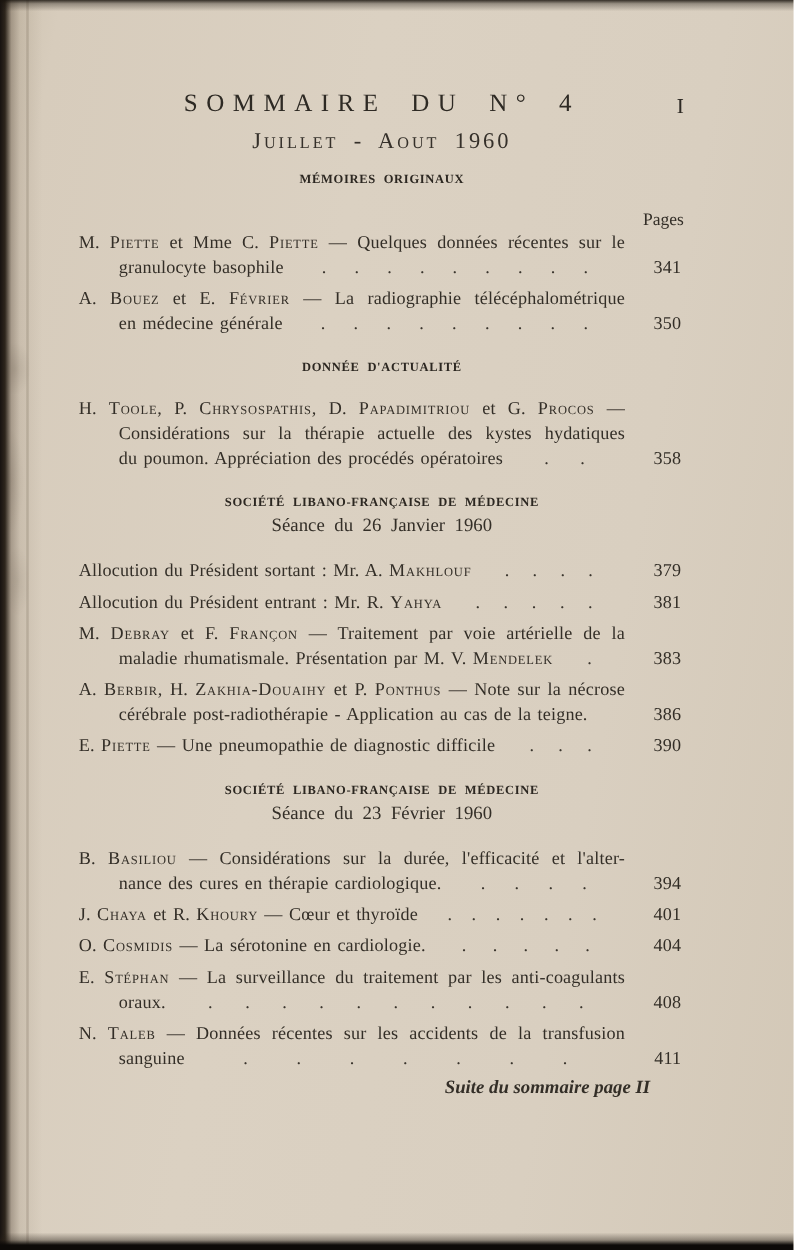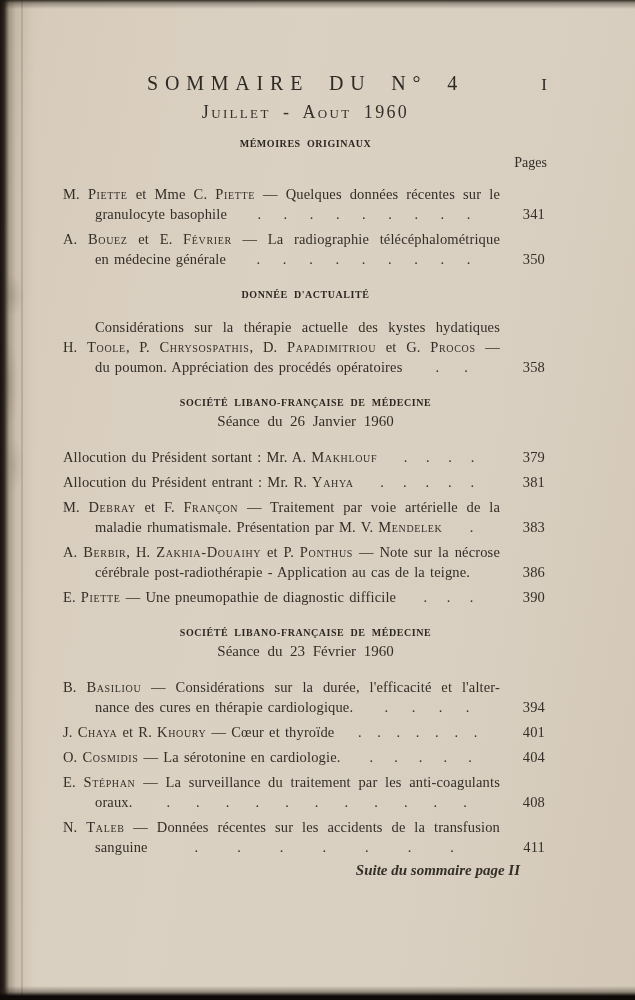--- a/index.html
+++ b/index.html
@@ -29,21 +29,21 @@
 
   
   .content{position:absolute;left:63px;top:72px;width:485px;z-index:4;}
 
   .title-row{position:relative;text-align:center;}
   .page-title{font-size:20px;letter-spacing:.34em;word-spacing:.4em;color:#2e2a24;}
   .folio{position:absolute;right:1px;top:3px;font-size:17px;letter-spacing:0;color:#2e2a24;}
   .issue-date{margin-top:7px;text-align:center;font-variant:small-caps;font-size:18px;
     letter-spacing:.13em;word-spacing:.3em;color:#35302a;}
 
-  .pages-label{position:absolute;top:155px;right:88px;font-size:14px;z-index:4;color:#332e27;}
+  .pages-label{position:absolute;top:169px;right:88px;font-size:14px;z-index:4;color:#332e27;}
 
   .section{margin-top:20px;}
   .section.first{margin-top:15px;}
   .section-heading{text-align:center;font-weight:bold;font-size:10px;letter-spacing:.055em;
     word-spacing:.32em;color:#2c2721;}
   .session-date{text-align:center;font-size:15px;margin-top:5px;word-spacing:.26em;color:#332e27;}
   .entries{margin-top:17px;}
   .section.first .entries{margin-top:35px;}
 
   .entry{margin-bottom:5px;}
@@ -125,22 +125,22 @@
                 </span>
                 <span class="num">350</span>
               </div>
             </div>
           </div>
         </div>
         <div class="section">
           <div class="section-heading">DONNÉE D'ACTUALITÉ</div>
           <div class="entries">
             <div class="entry">
+              <div class="line fill"><span class="txt"><span>H. </span><span class="sc">Toole</span><span>, P. </span><span class="sc">Chrysospathis</span><span>, D. </span><span class="sc">Papadimitriou</span><span> et G. </span><span class="sc">Procos</span><span> —</span></span></div>
               <div class="line cont fill"><span class="txt"><span>Considérations sur la thérapie actuelle des kystes hydatiques</span></span></div>
-              <div class="line fill"><span class="txt"><span>H. </span><span class="sc">Toole</span><span>, P. </span><span class="sc">Chrysospathis</span><span>, D. </span><span class="sc">Papadimitriou</span><span> et G. </span><span class="sc">Procos</span><span> —</span></span></div>
               <div class="line cont haspage">
                 <span class="txt"><span>du poumon. Appréciation des procédés opératoires</span></span>
                 <span class="leader">
                   <span class="dot">.</span>
                   <span class="dot">.</span>
                 </span>
                 <span class="num">358</span>
               </div>
             </div>
           </div>

